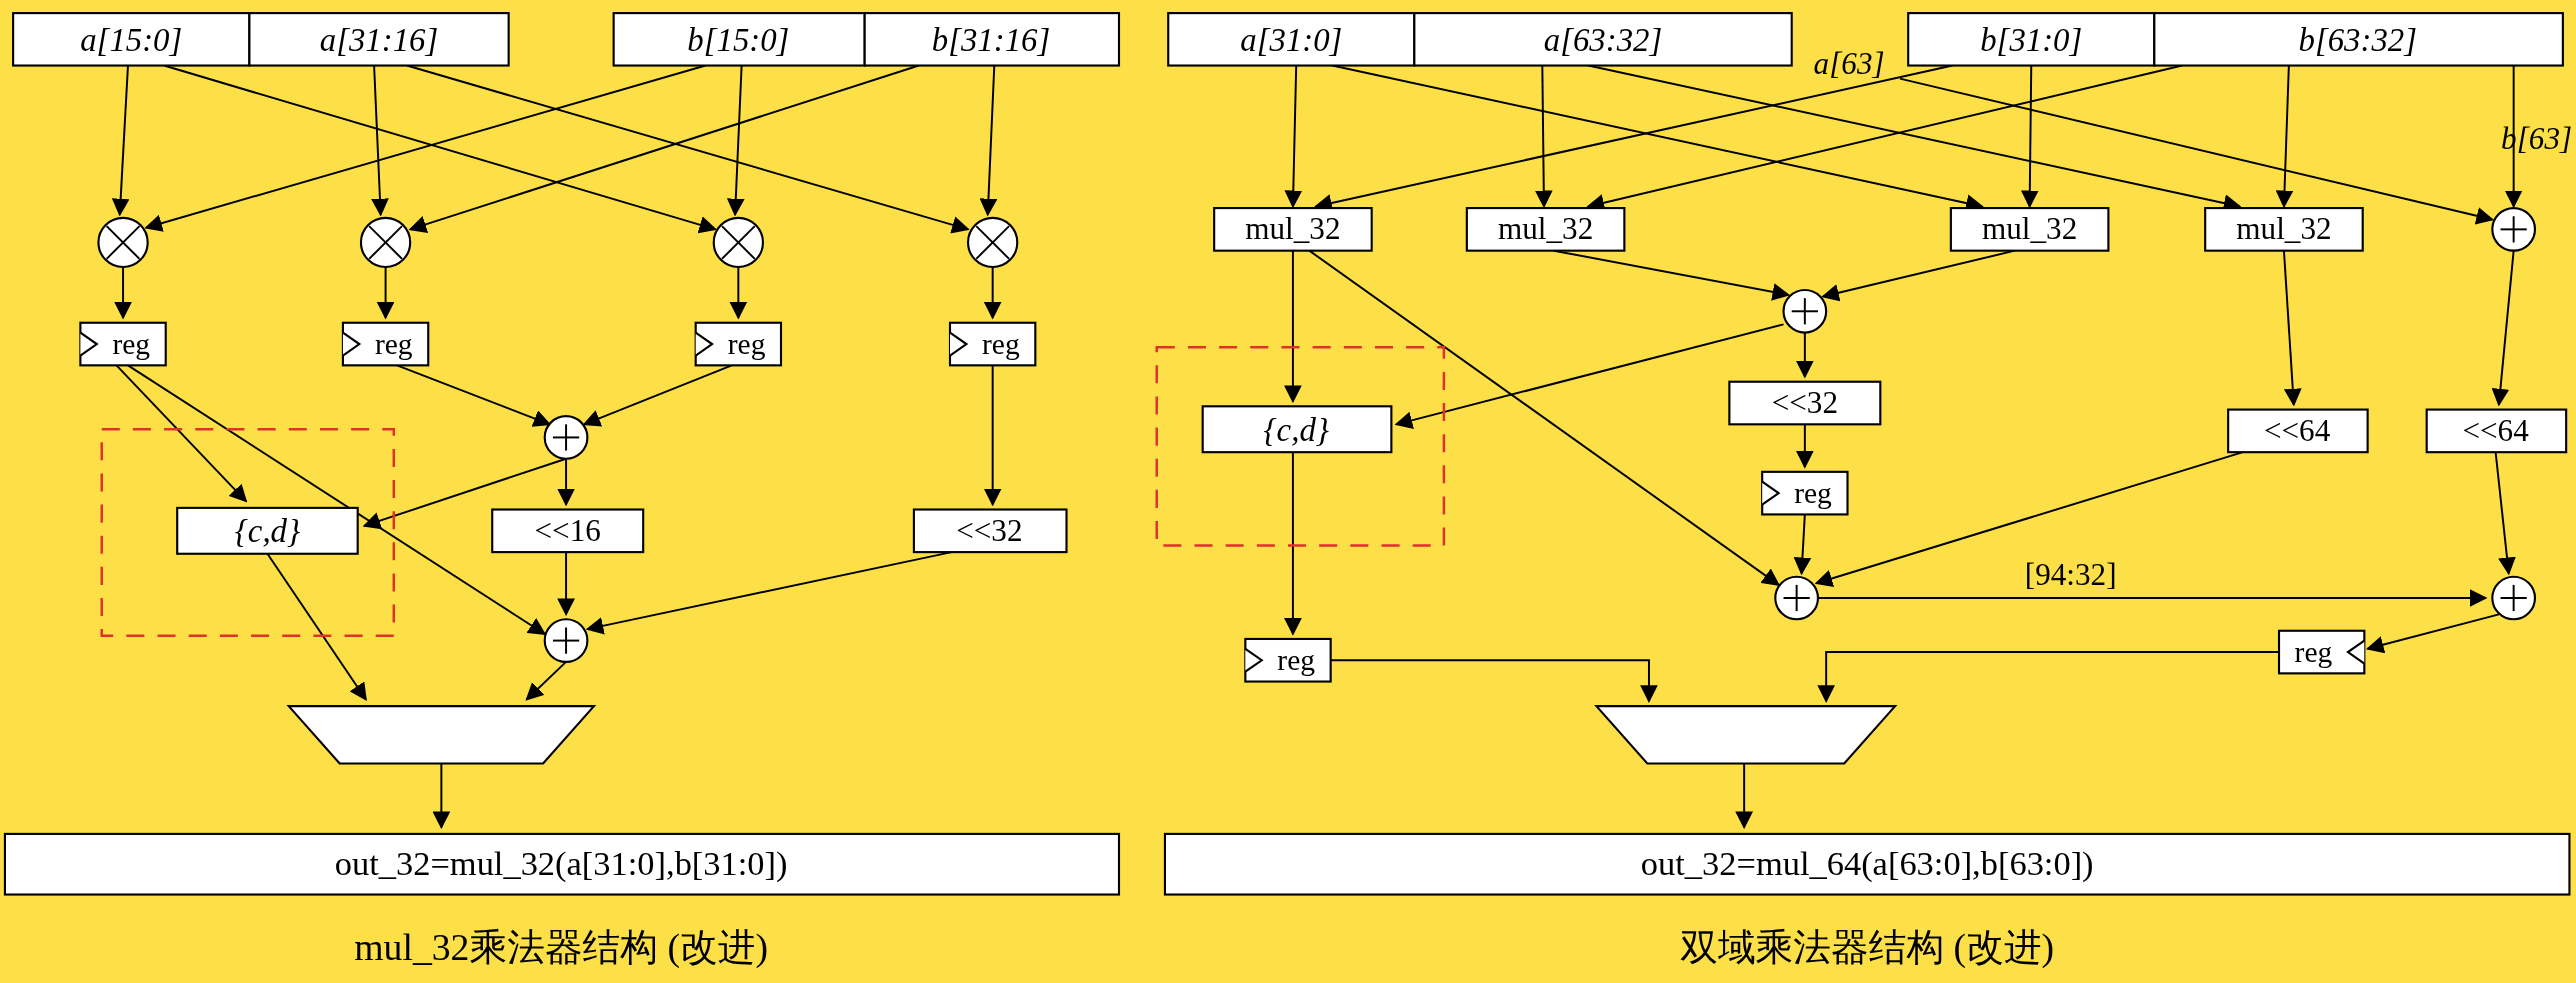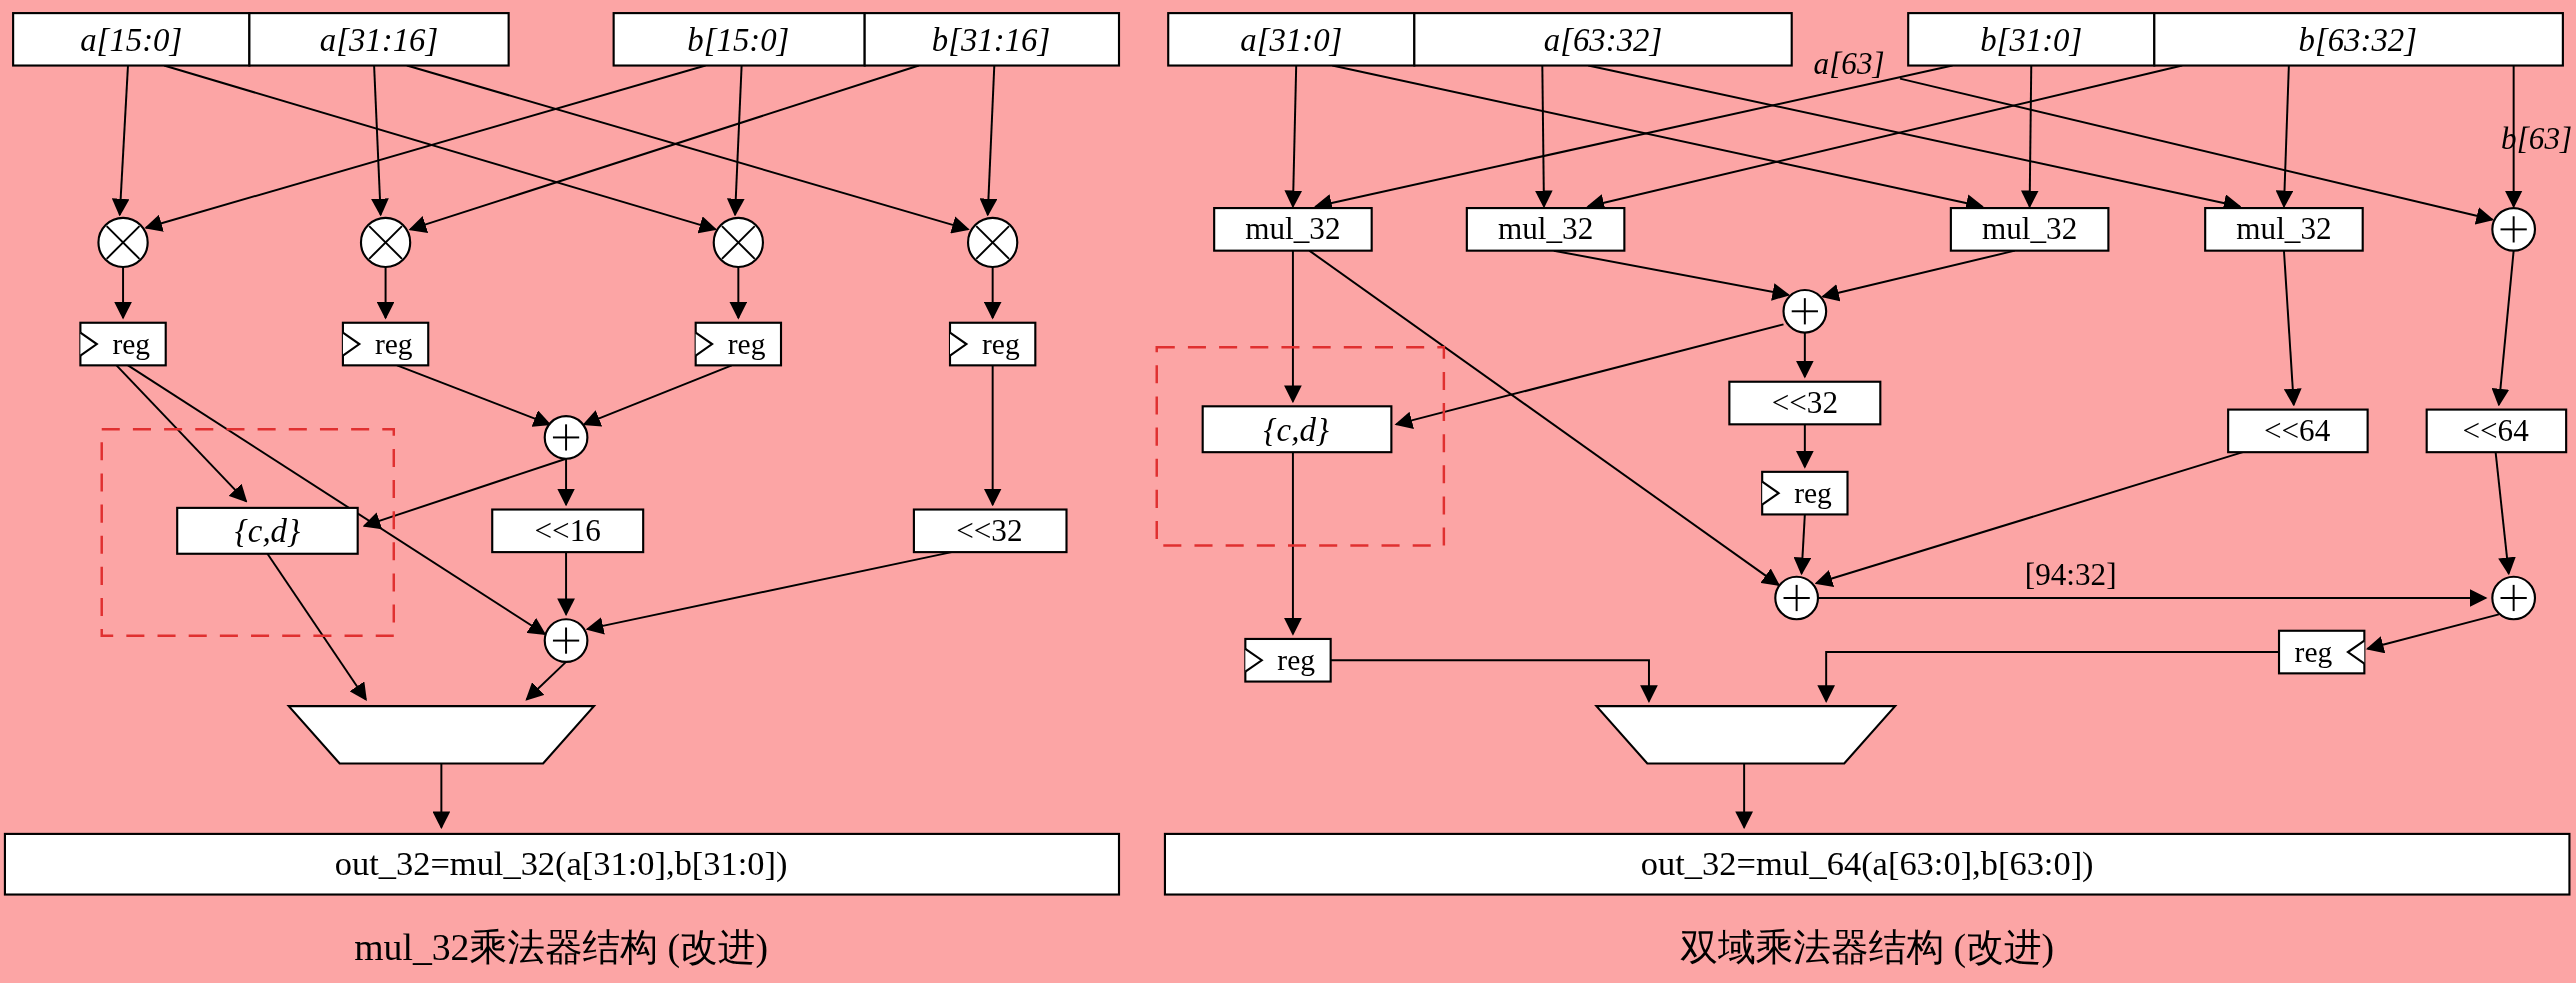--- a/index.html
+++ b/index.html
@@ -1,16 +1,16 @@
 <!DOCTYPE html>
 <html style="font-size:10.3px"><head>
 <meta charset="utf-8">
 <style>
   html,body{margin:0;padding:0;background:#ffffff;}
-  #stage{width:2576px;height:983px;background:#fca5a5;}
+  #stage{width:2576px;height:983px;background:#fde047;}
   svg{display:block;}
   .box{fill:#ffffff;stroke:#000000;stroke-width:1.3;}
   .sym{fill:#ffffff;stroke:#000000;stroke-width:1.3;}
   .wire{stroke:#000000;stroke-width:1.2;fill:none;}
   .arr{marker-end:url(#arrow);}
   .dashedbox{fill:none;stroke:#e03030;stroke-width:1.5;stroke-dasharray:11 8;}
   text{font-family:"Liberation Serif","DejaVu Serif",serif;fill:#000000;}
   .t{font-size:20px;text-anchor:middle;}
   .ts{font-size:19px;text-anchor:middle;}
   .tr{font-size:18px;text-anchor:middle;}

